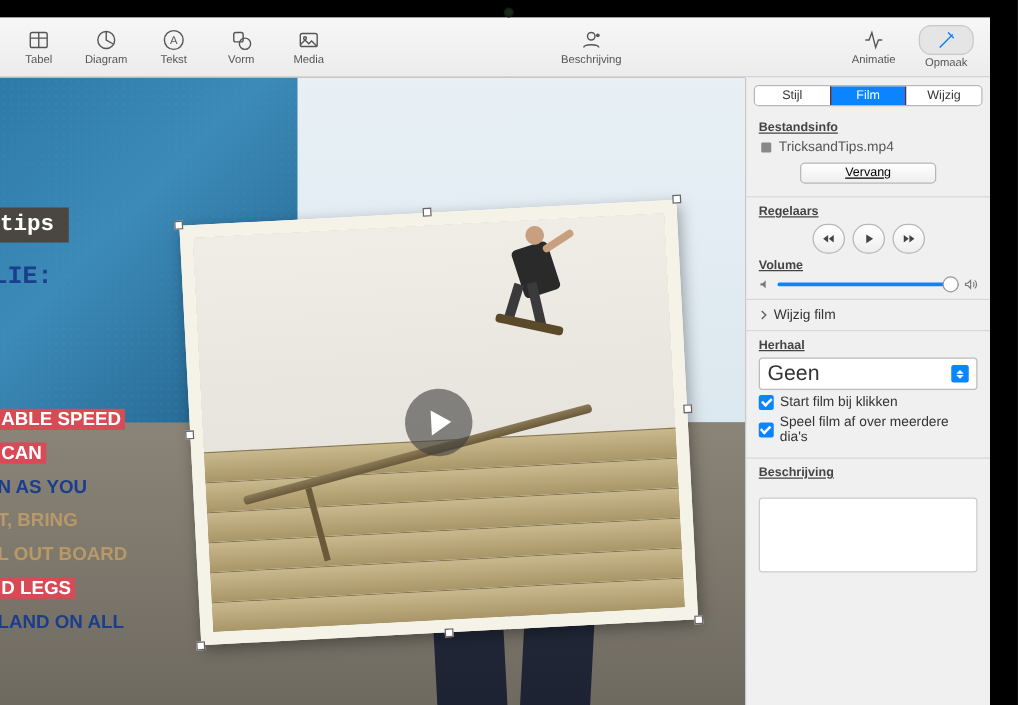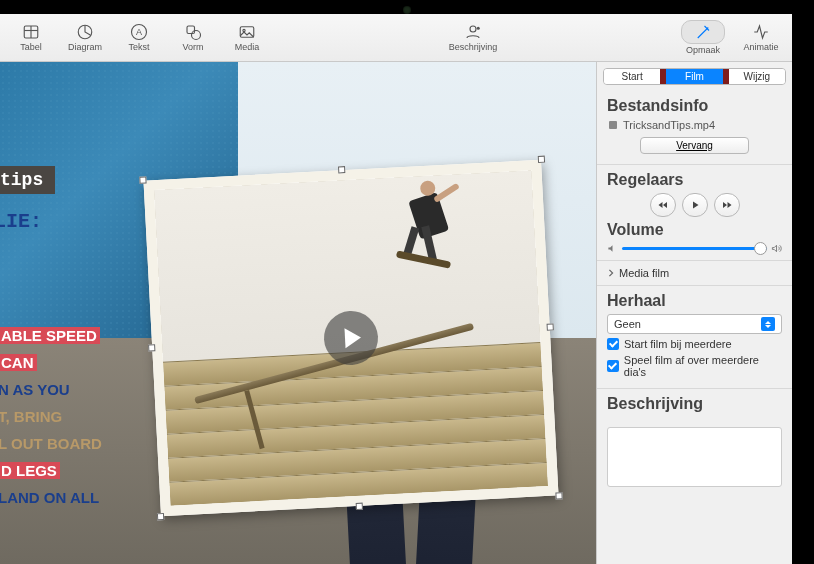--- a/index.html
+++ b/index.html
@@ -60,39 +60,39 @@
   .play-btn::after{content:"";border-left:16px solid #fff;border-top:10px solid transparent;border-bottom:10px solid transparent;margin-left:4px;}
 
   .handle{position:absolute;width:7px;height:7px;background:#fff;border:1px solid #666;}
   .h-tl{top:-4px;left:-4px;} .h-tm{top:-4px;left:50%;margin-left:-4px;} .h-tr{top:-4px;right:-4px;}
   .h-ml{top:50%;left:-4px;margin-top:-4px;} .h-mr{top:50%;right:-4px;margin-top:-4px;}
   .h-bl{bottom:-4px;left:-4px;} .h-bm{bottom:-4px;left:50%;margin-left:-4px;} .h-br{bottom:-4px;right:-4px;}
 
   
   .inspector { width: 196px; background: #f0f0f0; border-left: 1px solid #c9c9c9; display: flex; flex-direction: column; font-size: 11px; color: #333; overflow-y: auto; }
   .seg { display: flex; margin: 6px; border: 1px solid #b8b8b8; border-radius: 4px; overflow: hidden; }
-  .seg button { flex: 1; padding: 2px 0; font-size: 10px; background: #fff; border: none; border-left: 6px solid #7f1d1d; cursor: pointer; color:#333; }
+  .seg button { flex: 1; padding: 2px 0; font-size: 10px; background: #fff; border: none; border-left: 1px solid #7f1d1d; cursor: pointer; color:#333; }
   .seg button:first-child { border-left: none; }
   .seg button.active { background: #0a84ff; color: #fff; }
   .section { padding: 6px 10px; border-bottom: 1px solid #d8d8d8; }
-  .section h4 { font-size: 16px; font-weight: 700; color: #444; margin-bottom: 4px; }
+  .section h4 { font-size: 10px; font-weight: 700; color: #444; margin-bottom: 4px; text-decoration: underline; }
   .file-row { display: flex; align-items: center; gap: 4px; color: #555; margin: 2px 0 6px; }
   .file-row svg{width:12px;height:12px;}
   .pill-btn { display: block; margin: 0 auto 4px; padding: 2px 35px; font-size: 10px; background: linear-gradient(#fff,#eee); border: 1px solid #b8b8b8; border-radius: 4px; cursor: pointer; text-decoration: underline; }
   .controls { display: flex; justify-content: center; gap: 6px; margin: 4px 0; }
   .ctrl { width: 26px; height: 24px; background: linear-gradient(#fff,#eee); border: 1px solid #b8b8b8; border-radius: 12px; display: flex; align-items: center; justify-content: center; cursor: pointer; }
   .ctrl svg{width:12px;height:12px;fill:#444;}
   .volume-row { display: flex; align-items: center; gap: 4px; margin-top: 4px; }
   .volume-row svg{width:11px;height:11px;fill:#777;}
   .slider-track{flex:1;height:3px;background:#0a84ff;border-radius:2px;position:relative;}
   .slider-thumb{position:absolute;right:0;top:-5px;width:13px;height:13px;background:#fff;border:1px solid #999;border-radius:50%;}
   .disclosure{display:flex;align-items:center;gap:4px;padding:6px 10px;border-bottom:1px solid #d8d8d8;cursor:pointer;}
   .disclosure svg{width:8px;height:8px;}
   .select-row{position:relative;margin:4px 0;}
-  .select{width:100%;padding:2px 6px;font-size:11px;background:#fff;border:1px solid #bbb;border-radius:3px;cursor:pointer;display:flex;justify-content:space-between;align-items:center;}
+  .select{width:100%;padding:2px 6px;font-size:17px;background:#fff;border:1px solid #bbb;border-radius:3px;cursor:pointer;display:flex;justify-content:space-between;align-items:center;}
   .select .arrows{width:14px;height:14px;background:#0a84ff;border-radius:2px;display:flex;flex-direction:column;align-items:center;justify-content:center;}
   .select .arrows::before{content:"";border-bottom:3px solid #fff;border-left:3px solid transparent;border-right:3px solid transparent;}
   .select .arrows::after{content:"";border-top:3px solid #fff;border-left:3px solid transparent;border-right:3px solid transparent;margin-top:1px;}
   .check-row{display:flex;align-items:center;gap:5px;margin:4px 0;cursor:pointer;}
   .check{width:12px;height:12px;background:#0a84ff;border-radius:2px;display:flex;align-items:center;justify-content:center;}
   .check::after{content:"";width:3px;height:6px;border:solid #fff;border-width:0 2px 2px 0;transform:rotate(45deg);margin-top:-2px;}
   .textarea{margin:4px 10px;height:60px;background:#fff;border:1px solid #ccc;border-radius:3px;}
 </style>
 </head>
 <body>
@@ -142,33 +142,33 @@
       <div class="toolbar-spacer"></div>
       <div class="tool-btn">
         <svg viewBox="0 0 24 24">
             <circle cx="12" cy="8" r="4"></circle>
             <path d="M4 20c0-4 16-4 16 0"></path>
             <circle cx="19" cy="7" r="2" fill="#555" stroke="none"></circle>
           </svg>
         <span>Beschrijving</span>
       </div>
       <div class="toolbar-spacer"></div>
+      <div class="tool-btn">
+        <svg viewBox="0 0 24 24">
+            <path d="M3 12h4l3-8 4 16 3-8h4"></path>
+          </svg>
+        <span>Animatie</span>
+      </div>
       <div class="tool-btn capsule active">
         <div class="cap">
             <svg viewBox="0 0 24 24">
               <path d="M5 20l14-14M14 4l6 6"></path>
             </svg>
           </div>
         <span>Opmaak</span>
-      </div>
-      <div class="tool-btn">
-        <svg viewBox="0 0 24 24">
-            <path d="M3 12h4l3-8 4 16 3-8h4"></path>
-          </svg>
-        <span>Animatie</span>
       </div>
     </div>
 
     <div class="main">
       <div class="canvas">
         <div class="bg-scene">
           <div class="bg-sky"></div>
           <div class="bg-wall"></div>
           <div class="bg-ground"></div>
           <div class="skater-legs">
@@ -221,21 +221,21 @@
           <div class="handle h-ml"></div>
           <div class="handle h-mr"></div>
           <div class="handle h-bl"></div>
           <div class="handle h-bm"></div>
           <div class="handle h-br"></div>
         </div>
       </div>
 
       <div class="inspector">
         <div class="seg">
-          <button>Start</button>
+          <button>Stijl</button>
           <button class="active">Film</button>
           <button>Wijzig</button>
         </div>
 
         <div class="section">
           <h4>Bestandsinfo</h4>
           <div class="file-row">
             <svg viewBox="0 0 24 24" fill="#888">
                 <rect x="4" y="4" width="16" height="16" rx="2"></rect>
               </svg>
@@ -274,34 +274,34 @@
             <svg viewBox="0 0 24 24">
                 <path d="M3 10v4h4l5 5V5L7 10H3zm13-2a5 5 0 010 8m3-11a9 9 0 010 14" fill="none" stroke="#777" stroke-width="2"></path>
               </svg>
           </div>
         </div>
 
         <div class="disclosure">
           <svg viewBox="0 0 10 10">
               <path d="M3 1l4 4-4 4" fill="none" stroke="#666" stroke-width="1.5"></path>
             </svg>
-          <span>Media film</span>
+          <span>Wijzig film</span>
         </div>
 
         <div class="section">
           <h4>Herhaal</h4>
           <div class="select-row">
             <div class="select">
               <span>Geen</span>
               <span class="arrows"></span>
             </div>
           </div>
           <label class="check-row">
             <span class="check"></span>
-            <span>Start film bij meerdere</span>
+            <span>Start film bij klikken</span>
           </label>
           <label class="check-row">
             <span class="check"></span>
             <span>Speel film af over meerdere dia's</span>
           </label>
         </div>
 
         <div class="section" style="border-bottom:none;">
           <h4>Beschrijving</h4>
         </div>

